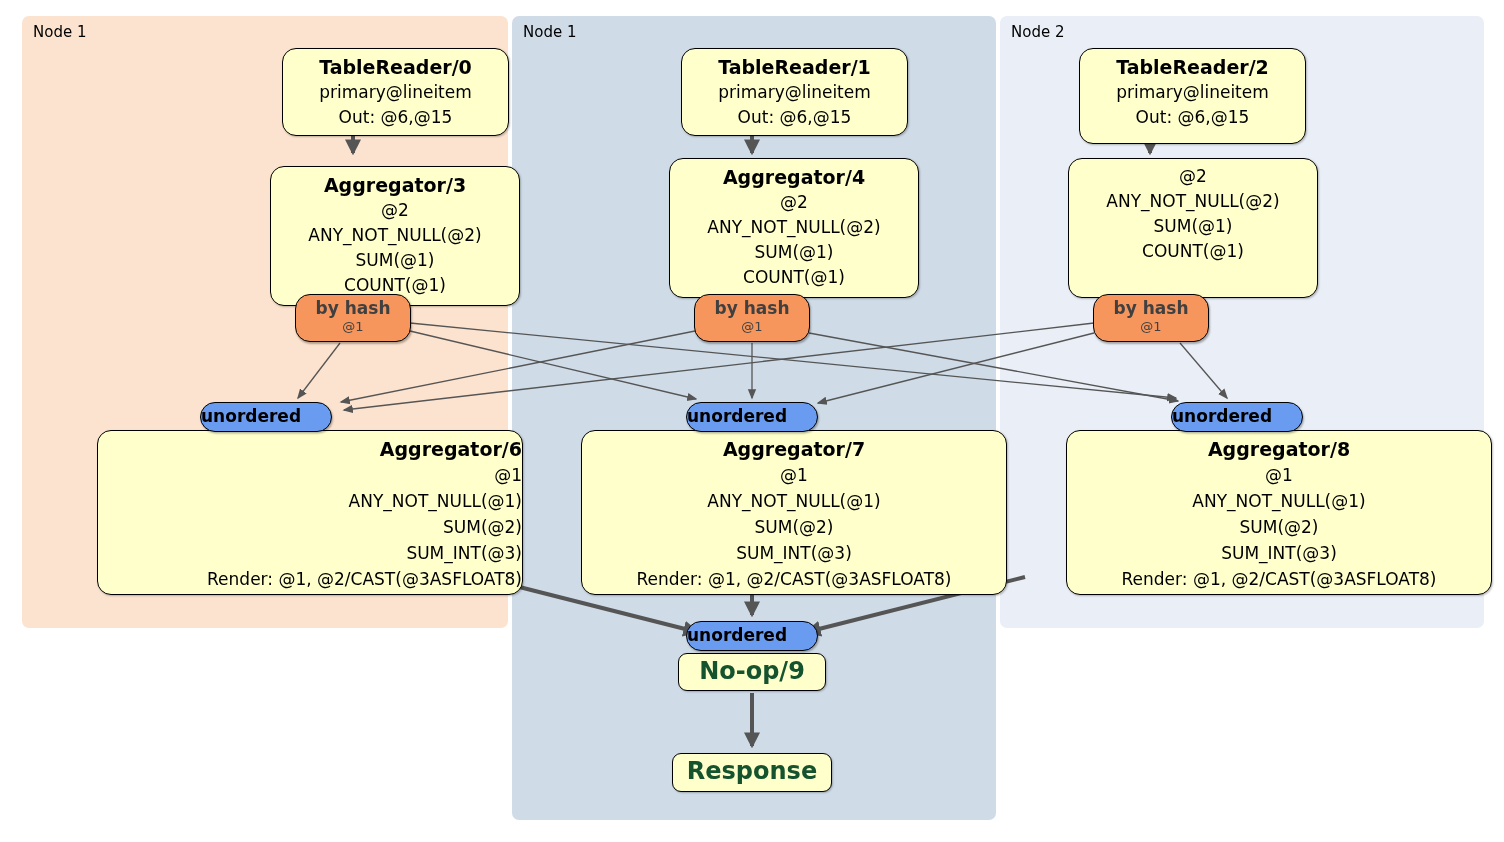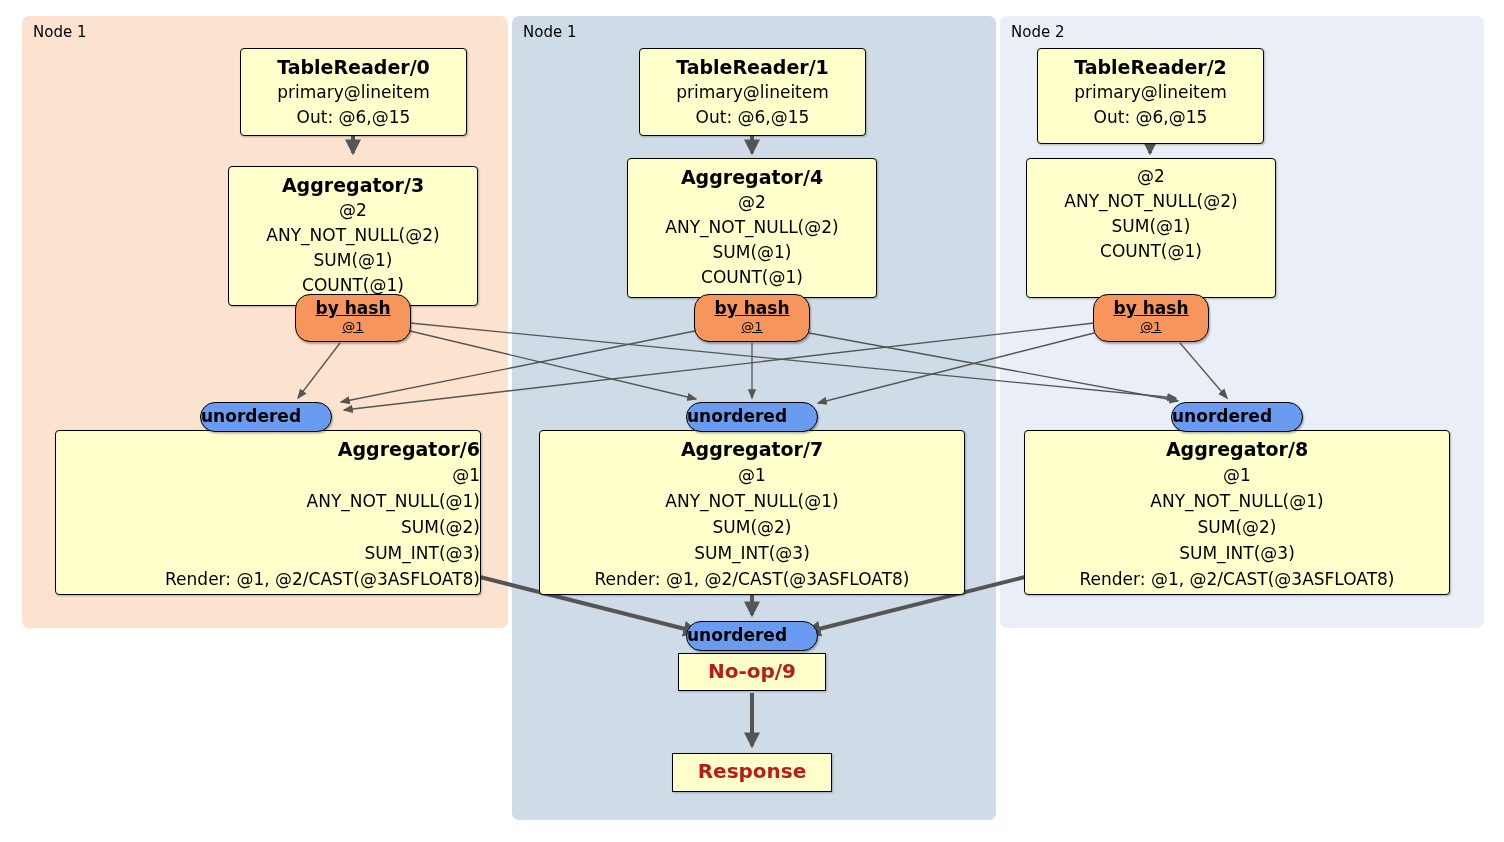--- a/index.html
+++ b/index.html
@@ -32,27 +32,28 @@
   #edges {
     position: absolute;
     left: 0; top: 0;
     z-index: 2;
   }
   
   .pbox {
     position: absolute;
     background: #ffffcc;
     border: 1.5px solid #000000;
-    border-radius: 4px;
+    border-radius: 14px;
     z-index: 3;
     text-align: center;
     color: #000000;
     box-shadow: 1px 1px 2px rgba(0,0,0,0.25);
     box-sizing: border-box;
     padding-top: 5px;
+    margin-left: 42px;
   }
   .pbox-title {
     font-size: 19px;
     font-weight: bold;
     line-height: 26px;
     white-space: nowrap;
   }
   .pbox-line {
     font-size: 17px;
     line-height: 25px;
@@ -64,25 +65,24 @@
     white-space: nowrap;
   }
   
   .router {
     position: absolute;
     background: #f7965c;
     border: 1.5px solid #000000;
     border-radius: 15px;
     z-index: 4;
     text-align: center;
-    color: #000000;
+    color: #404040;
     box-shadow: 1px 1.5px 2px rgba(0,0,0,0.3);
     box-sizing: border-box;
     padding-top: 2px;
-    text-decoration: underline;
   }
   .router-title {
     font-size: 17px;
     font-weight: bold;
     line-height: 22px;
     white-space: nowrap;
   }
   .router-sub {
     font-size: 13px;
     line-height: 16px;
@@ -102,27 +102,27 @@
     font-size: 17px;
     font-weight: bold;
     line-height: 27px;
     white-space: nowrap;
   }
   
   .final-box {
     position: absolute;
     background: #ffffcc;
     border: 1.5px solid #000000;
-    border-radius: 0;
+    border-radius: 9px;
     z-index: 3;
     text-align: center;
-    color: #b91c1c;
+    color: #14532d;
     box-shadow: 1px 1px 2px rgba(0,0,0,0.25);
     box-sizing: border-box;
-    font-size: 20px;
+    font-size: 24px;
     font-weight: bold;
     line-height: 34px;
     white-space: nowrap;
   }
 </style>
 </head>
 <body>
 
 <div id="canvas">
 

